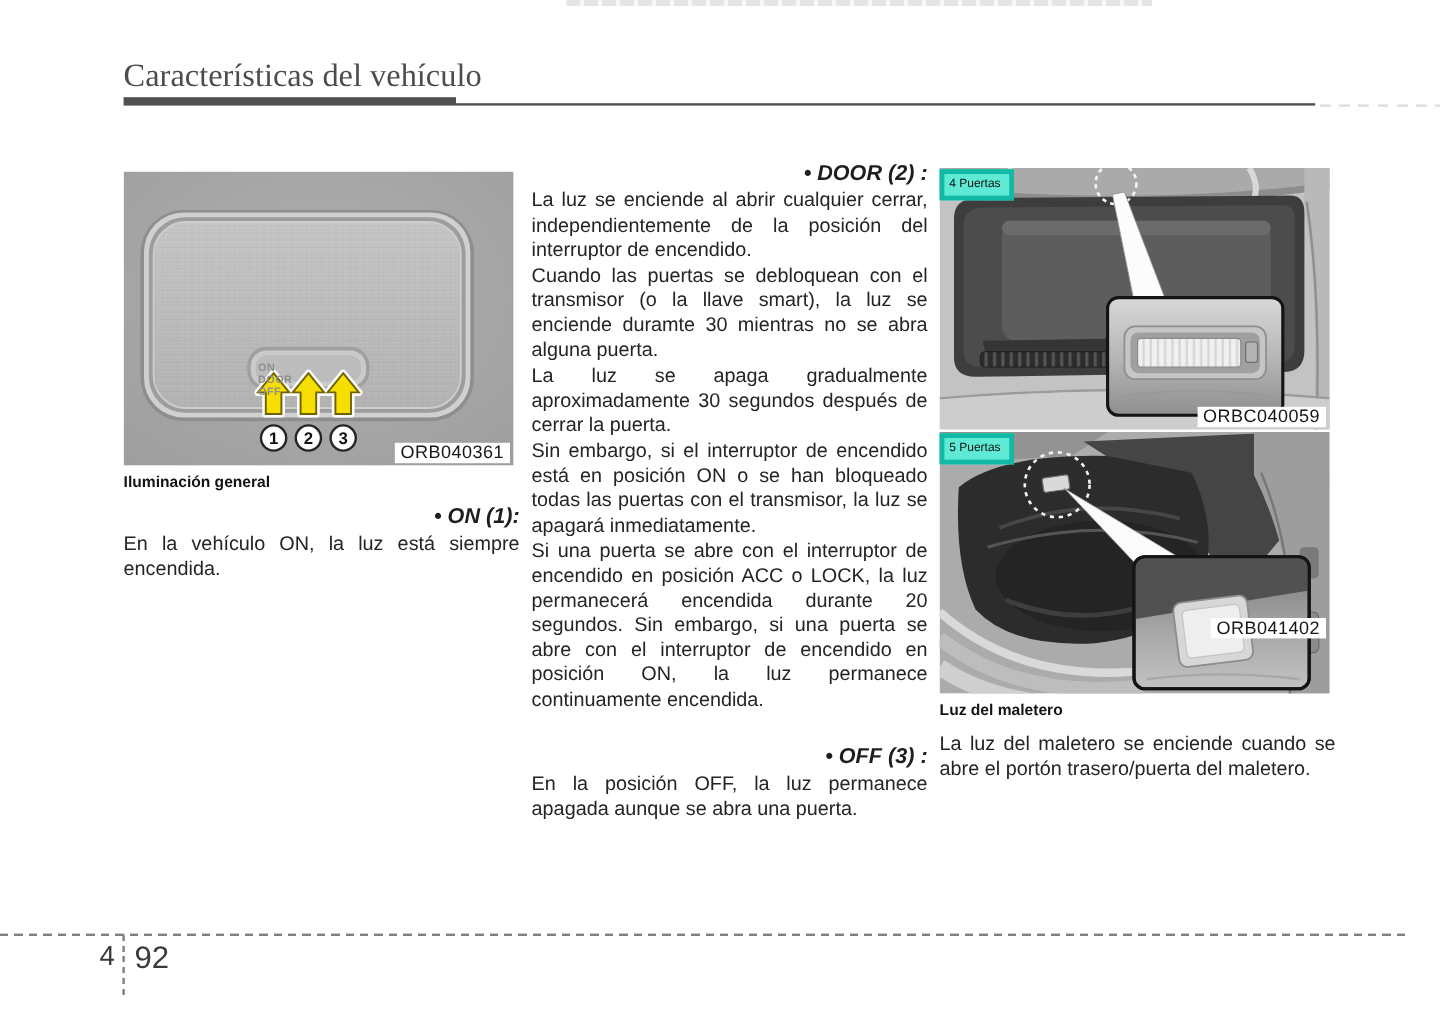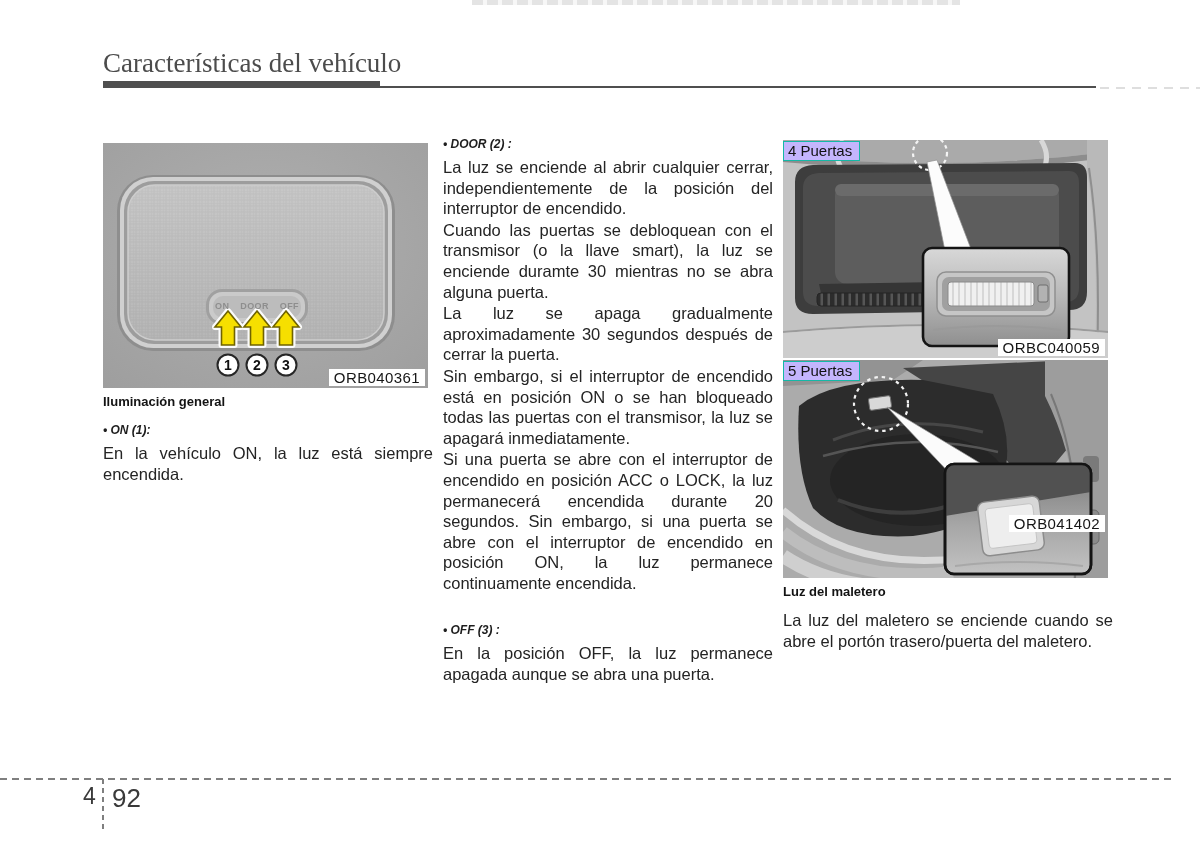--- a/index.html
+++ b/index.html
@@ -25,40 +25,40 @@
     background-image:repeating-linear-gradient(90deg,#e4e4e4 0 11px,#f7f7f7 11px 15px);
   }
 
   
   .fig { position:absolute; }
   .fig svg { display:block; }
   .fig-left { left:103px; top:143px; width:325px; height:245px; }
   .fig-r1   { left:783px; top:140px; width:325px; height:218px; }
   .fig-r2   { left:783px; top:360px; width:325px; height:174px; }
   .fig-label {
-    position:absolute; left:0; top:1px; background:#c4b5fd; border:1px solid #14b8a6;
-    font-size:15px; color:#111; padding:0 7px 1px 4px; line-height:17px;
+    position:absolute; left:0; top:1px; background:#5eead4; border:4px solid #14b8a6;
+    font-size:10px; color:#111; padding:0 7px 1px 4px; line-height:17px;
   }
   .fig-code {
     position:absolute; right:3px; bottom:2px; background:#ffffff;
     font-size:15px; color:#161616; padding:0 5px; line-height:17px; letter-spacing:0.4px;text-align:right;
   }
   .switch-text {
     position:absolute; left:112px; top:158px; width:84px;
     display:flex; justify-content:space-between;
-    font-size:9px; font-weight:bold; color:#8e8e8e; letter-spacing:0.4px;
+    font-size:9px; font-weight:bold; color:#8e8e8e; letter-spacing:0.4px;flex-direction:column;
   }
 
   
   .col { position:absolute; width:330px; }
   .col-left-text  { left:103px; top:391px; }
   .col-mid        { left:443px; top:134px; }
   .col-right-text { left:783px; top:581px; }
   h2.h { margin:0 0 7px 0; font-size:13px; font-weight:bold; color:#131313; line-height:22px; }
-  p.bullet { margin:0 0 3px 0; font-size:12px; font-weight:bold; font-style:italic; color:#1e1e1e; line-height:20px; }
+  p.bullet { margin:0 0 3px 0; font-size:18px; font-weight:bold; font-style:italic; color:#1e1e1e; line-height:20px;text-align:right; }
   p.body { margin:0 0 1px 0; font-size:16.5px; line-height:20.6px; text-align:justify; color:#242424; }
   .gap { height:26px; }
 
   
   .footer-line {
     position:absolute; left:0; top:778px; width:1172px; height:2px;
     background-image:repeating-linear-gradient(90deg,#7f7f7f 0 7px,transparent 7px 12px);
   }
   .footer-vline {
     position:absolute; left:102px; top:779px; width:2px; height:53px;

